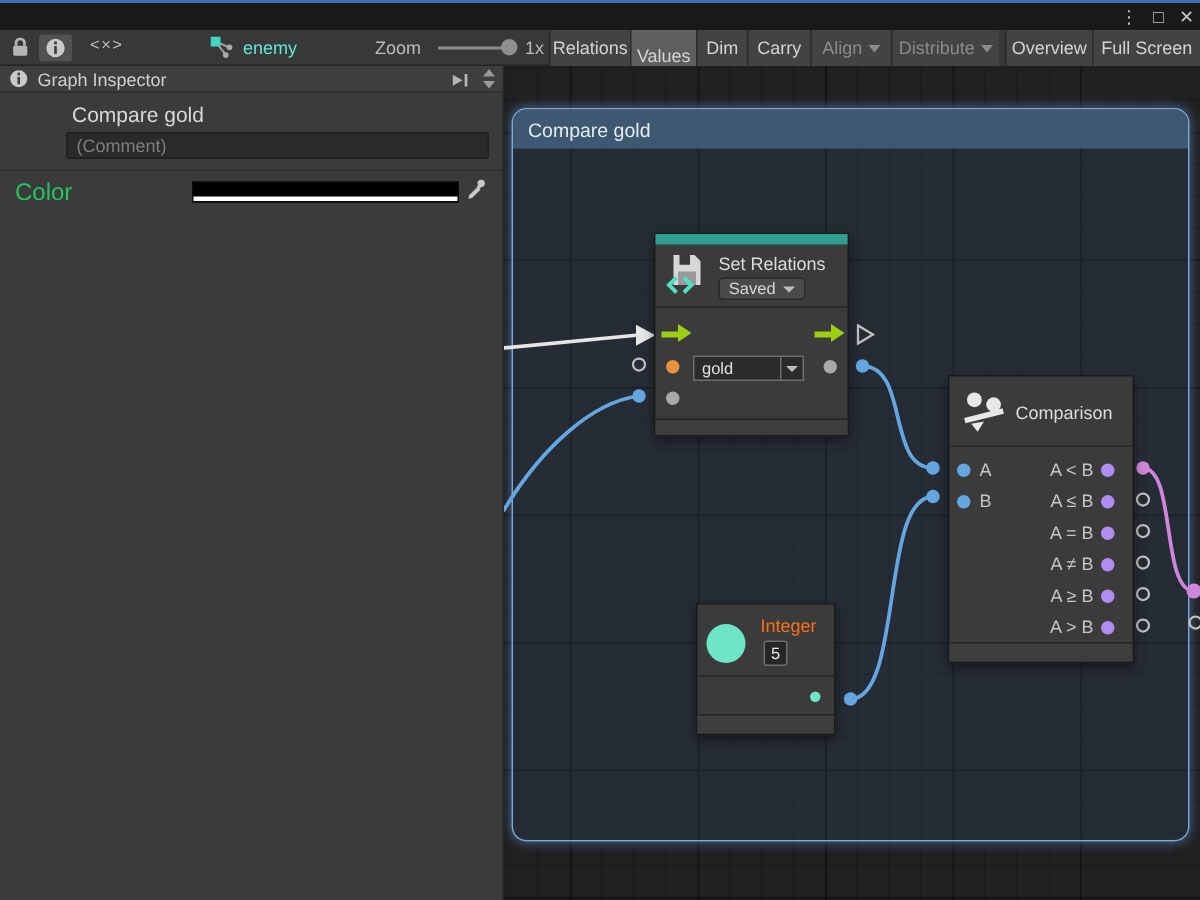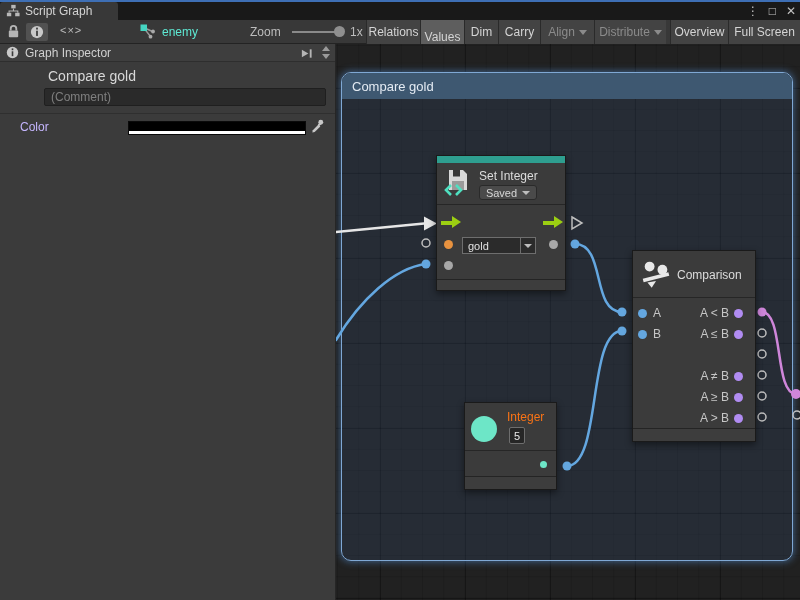--- a/index.html
+++ b/index.html
@@ -47,21 +47,21 @@
   .insp-dock { position:absolute; right:22px; top:3px; }
   .insp-scroll { position:absolute; right:5px; top:2px; display:flex; flex-direction:column; gap:3px; align-items:center; }
   .tri-up { width:0; height:0; border-left:4px solid transparent; border-right:4px solid transparent; border-bottom:5px solid #9a9a9a; }
   .tri-down { width:0; height:0; border-left:4px solid transparent; border-right:4px solid transparent; border-top:5px solid #9a9a9a; }
   .insp-title { position:absolute; left:48px; top:24px; color:#d8d8d8; font-size:14px; }
   .insp-comment { position:absolute; left:44px; top:44px; width:282px; height:18px; background:#2a2a2a;
                   border:1px solid #1f1f1f; border-radius:2px; color:#f97316; font-size:12px; padding:0 6px;
                   font-family:"Liberation Sans", sans-serif; }
   .insp-comment::placeholder { color:#7f7f7f; }
   .insp-divider { position:absolute; left:0; top:69px; width:100%; height:1px; background:#2f2f2f; }
-  .insp-colorlabel { position:absolute; left:20px; top:76px; color:#c4b5fd; font-size:12px; }
+  .insp-colorlabel { position:absolute; left:10px; top:76px; color:#22c55e; font-size:16px; }
   .insp-swatch { position:absolute; left:128px; top:77px; width:178px; height:14px; background:var(--swatch_color);
                  border:1px solid #0a0a0a; }
   .insp-swatch .alpha { position:absolute; left:0; bottom:0; width:100%; height:3px; background:#ffffff; }
   .insp-dropper { position:absolute; left:310px; top:74px; }
 
   
   .canvas { position:absolute; left:336px; top:44px; width:464px; height:556px; background:#212121; overflow:hidden;
     background-image:
       linear-gradient(rgba(0,0,0,0.30) 1px, transparent 1px),
       linear-gradient(90deg, rgba(0,0,0,0.30) 1px, transparent 1px),
@@ -139,29 +139,20 @@
   .icon-svg { display:block; }
 </style>
 </head>
 <body>
 
 <div class="app">
 
   <div class="top-accent"></div>
 
   <div class="tabbar">
-    <div class="tab">
-      <svg class="icon-svg" width="14" height="14" viewBox="0 0 16 16">
-        <rect x="6" y="1" width="5" height="4" fill="#b8b8b8"></rect>
-        <rect x="1" y="10" width="5" height="4" fill="#b8b8b8"></rect>
-        <rect x="10.5" y="10" width="5" height="4" fill="#b8b8b8"></rect>
-        <path d="M8.5 5 v3 M3.5 10 v-2 h10 v2" stroke="#b8b8b8" fill="none" stroke-width="1.2"></path>
-      </svg>
-      <span>Script Graph</span>
-    </div>
     <div class="win-controls">
       <span>⋮</span>
       <span>□</span>
       <span>✕</span>
     </div>
   </div>
 
   <div class="toolbar">
     <span class="tb-lock">
       <svg class="icon-svg" width="15" height="15" viewBox="0 0 16 16">
@@ -304,21 +295,21 @@
       <div class="sv-accent"></div>
       <span class="sv-icon">
         <svg class="icon-svg" width="30" height="30" viewBox="0 0 30 30">
           <path d="M7 3 h14 l4 4 v16 h-18 z" fill="#d8d8d8"></path>
           <rect x="11" y="3" width="7" height="6.5" fill="#383838"></rect>
           <rect x="10" y="14" width="12" height="9" fill="#9a9a9a"></rect>
           <polyline points="9,18 4,23 9,28" stroke="#4fe0c0" stroke-width="2.6" fill="none"></polyline>
           <polyline points="14,18 19,23 14,28" stroke="#4fe0c0" stroke-width="2.6" fill="none"></polyline>
         </svg>
       </span>
-      <span class="sv-title">Set Integer</span>
+      <span class="sv-title">Set Relations</span>
       <span class="sv-pill">
         <span>Saved</span>
         <span class="dd-arrow"></span>
       </span>
       <div class="node-sep" style="top:48px"></div>
 
       <span class="flow-arrow" style="left:4px; top:60px">
         <span class="bar"></span>
           <span class="tip"></span>
       </span>
@@ -357,20 +348,24 @@
         <span class="in-label">A</span>
         <span class="out-label">A &lt; B</span>
         <span class="dot purple right"></span>
       </div>
       <div class="cmp-row" style="top:73px">
         <span class="dot blue left"></span>
         <span class="in-label">B</span>
         <span class="out-label">A ≤ B</span>
         <span class="dot purple right"></span>
       </div>
+      <div class="cmp-row" style="top:94px">
+        <span class="out-label">A = B</span>
+        <span class="dot purple right"></span>
+      </div>
       <div class="cmp-row" style="top:115px">
         <span class="out-label">A ≠ B</span>
         <span class="dot purple right"></span>
       </div>
       <div class="cmp-row" style="top:136px">
         <span class="out-label">A ≥ B</span>
         <span class="dot purple right"></span>
       </div>
       <div class="cmp-row" style="top:157px">
         <span class="out-label">A &gt; B</span>

